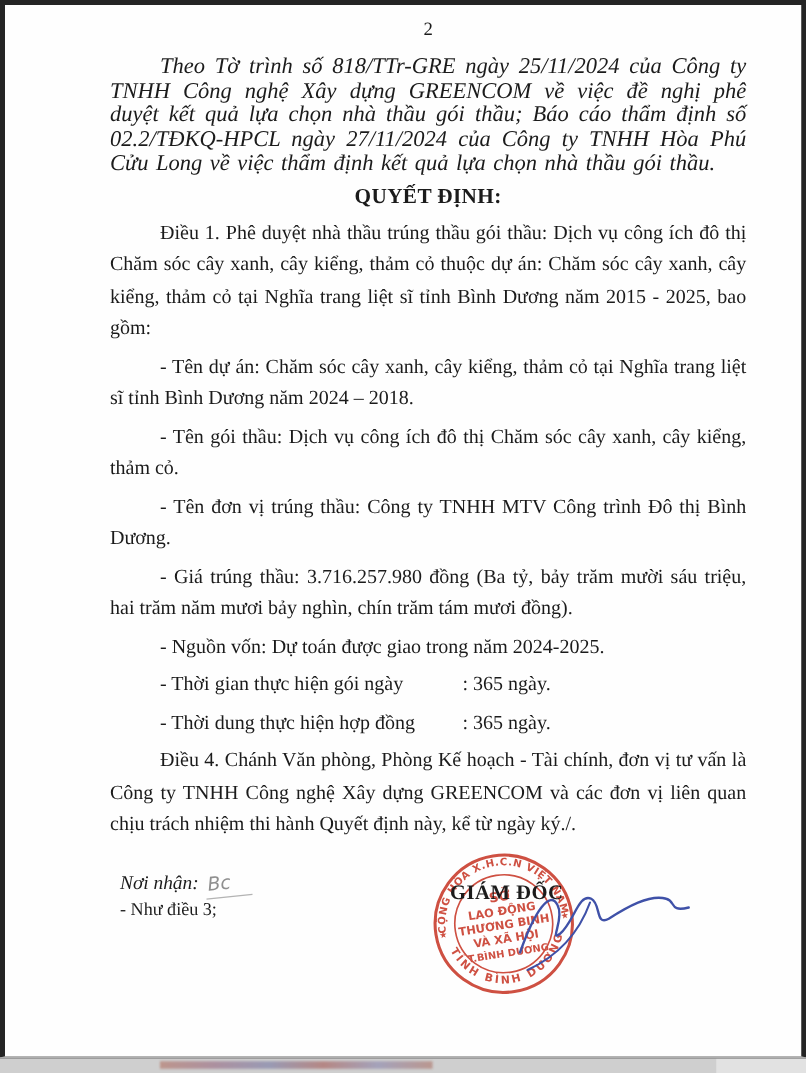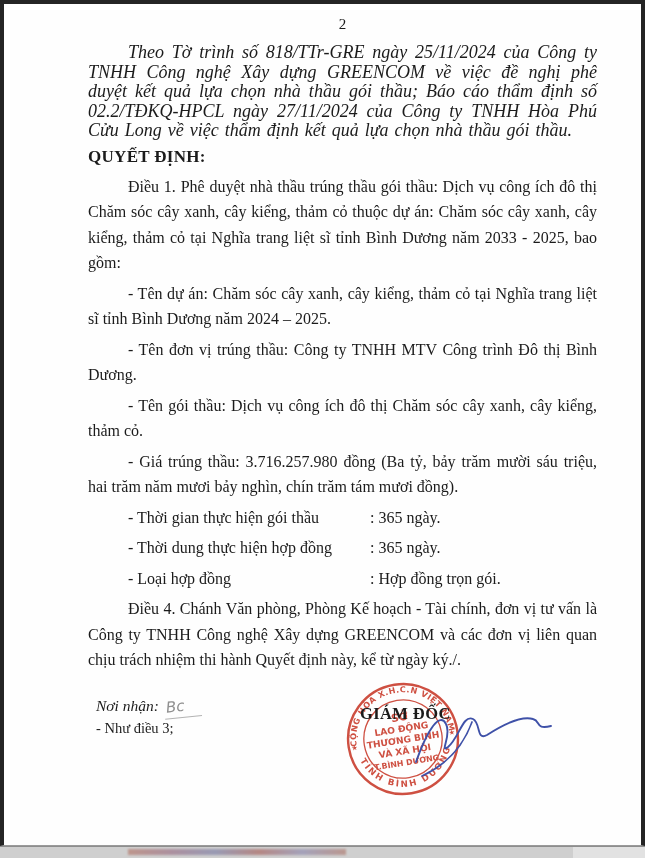--- a/index.html
+++ b/index.html
@@ -19,21 +19,21 @@
 
   .pnum { text-align:center; font-size:15px; margin:2px 0 10px 0; }
 
   .intro {
     font-style:italic; text-align:justify; text-indent:40px;
     font-size:18px; line-height:19.5px; margin:0 0 6px 0;
     word-spacing:1.5px;
   }
 
   .heading {
-    text-align:left; font-weight:bold; font-size:17px;
+    text-align:center; font-weight:bold; font-size:17px;
     margin:5px 0 7px 0; letter-spacing:0.3px;
   }
 
   .article, .item {
     text-align:justify; text-indent:40px;
     font-size:16px; line-height:25.5px; margin:0 0 5px 0;
   }
   .article b { font-weight:normal; }
 
   .drow { font-size:16px; line-height:25.5px; margin:0 0 5px 0; padding-left:40px; }
@@ -72,30 +72,30 @@
 
 <div class="page">
   <div class="content">
 
     <div class="pnum">2</div>
 
     <p class="intro">Theo Tờ trình số 818/TTr-GRE ngày 25/11/2024 của Công ty TNHH Công nghệ Xây dựng GREENCOM về việc đề nghị phê duyệt kết quả lựa chọn nhà thầu gói thầu;  Báo cáo thẩm định số 02.2/TĐKQ-HPCL ngày 27/11/2024 của Công ty TNHH Hòa Phú Cửu Long về việc thẩm định kết quả lựa chọn nhà thầu gói thầu.</p>
 
     <div class="heading">QUYẾT ĐỊNH:</div>
 
-    <p class="article"><b>Điều 1.</b> <span>Phê duyệt nhà thầu trúng thầu gói thầu: Dịch vụ công ích đô thị Chăm sóc cây xanh, cây kiểng, thảm cỏ thuộc dự án: Chăm sóc cây xanh, cây kiểng, thảm cỏ tại Nghĩa trang liệt sĩ tỉnh Bình Dương năm 2033 - 2025, bao gồm:</span></p>
+    <p class="article"><b>Điều 1.</b> <span>Phê duyệt nhà thầu trúng thầu gói thầu: Dịch vụ công ích đô thị Chăm sóc cây xanh, cây kiểng, thảm cỏ thuộc dự án: Chăm sóc cây xanh, cây kiểng, thảm cỏ tại Nghĩa trang liệt sĩ tỉnh Bình Dương năm 2015 - 2025, bao gồm:</span></p>
 
-    <p class="item">- Tên dự án: Chăm sóc cây xanh, cây kiểng, thảm cỏ tại Nghĩa trang liệt sĩ tỉnh Bình Dương năm 2024 – 2025.</p>
+    <p class="item">- Tên dự án: Chăm sóc cây xanh, cây kiểng, thảm cỏ tại Nghĩa trang liệt sĩ tỉnh Bình Dương năm 2024 – 2018.</p>
+    <p class="item">- Tên gói thầu: Dịch vụ công ích đô thị Chăm sóc cây xanh, cây kiểng, thảm cỏ.</p>
     <p class="item">- Tên đơn vị trúng thầu: Công ty TNHH MTV Công trình Đô thị Bình Dương.</p>
-    <p class="item">- Tên gói thầu: Dịch vụ công ích đô thị Chăm sóc cây xanh, cây kiểng, thảm cỏ.</p>
     <p class="item">- Giá trúng thầu: 3.716.257.980 đồng (Ba tỷ, bảy trăm mười sáu triệu, hai trăm năm mươi bảy nghìn, chín trăm tám mươi đồng).</p>
+    <p class="item">- Nguồn vốn: Dự toán được giao trong năm 2024-2025.</p>
 
-    <div class="drow"><span class="lbl">- Thời gian thực hiện gói thầu</span><span>: 365 ngày.</span></div>
+    <div class="drow"><span class="lbl">- Thời gian thực hiện gói ngày</span><span>: 365 ngày.</span></div>
     <div class="drow"><span class="lbl">- Thời dung thực hiện hợp đồng</span><span>: 365 ngày.</span></div>
-    <div class="drow"><span class="lbl">- Loại hợp đồng</span><span>: Hợp đồng trọn gói.</span></div>
 
 
     <p class="article"><b>Điều 4.</b> <span>Chánh Văn phòng, Phòng Kế hoạch - Tài chính, đơn vị tư vấn là Công ty TNHH Công nghệ Xây dựng GREENCOM và các đơn vị liên quan chịu trách nhiệm thi hành Quyết định này, kể từ ngày ký./.</span></p>
 
     <div class="sig-area">
 
       <div class="recipients">
         <div><span class="title">Nơi nhận:</span><span class="hand">Bc</span></div>
         <div>- Như điều 3;</div>
 

